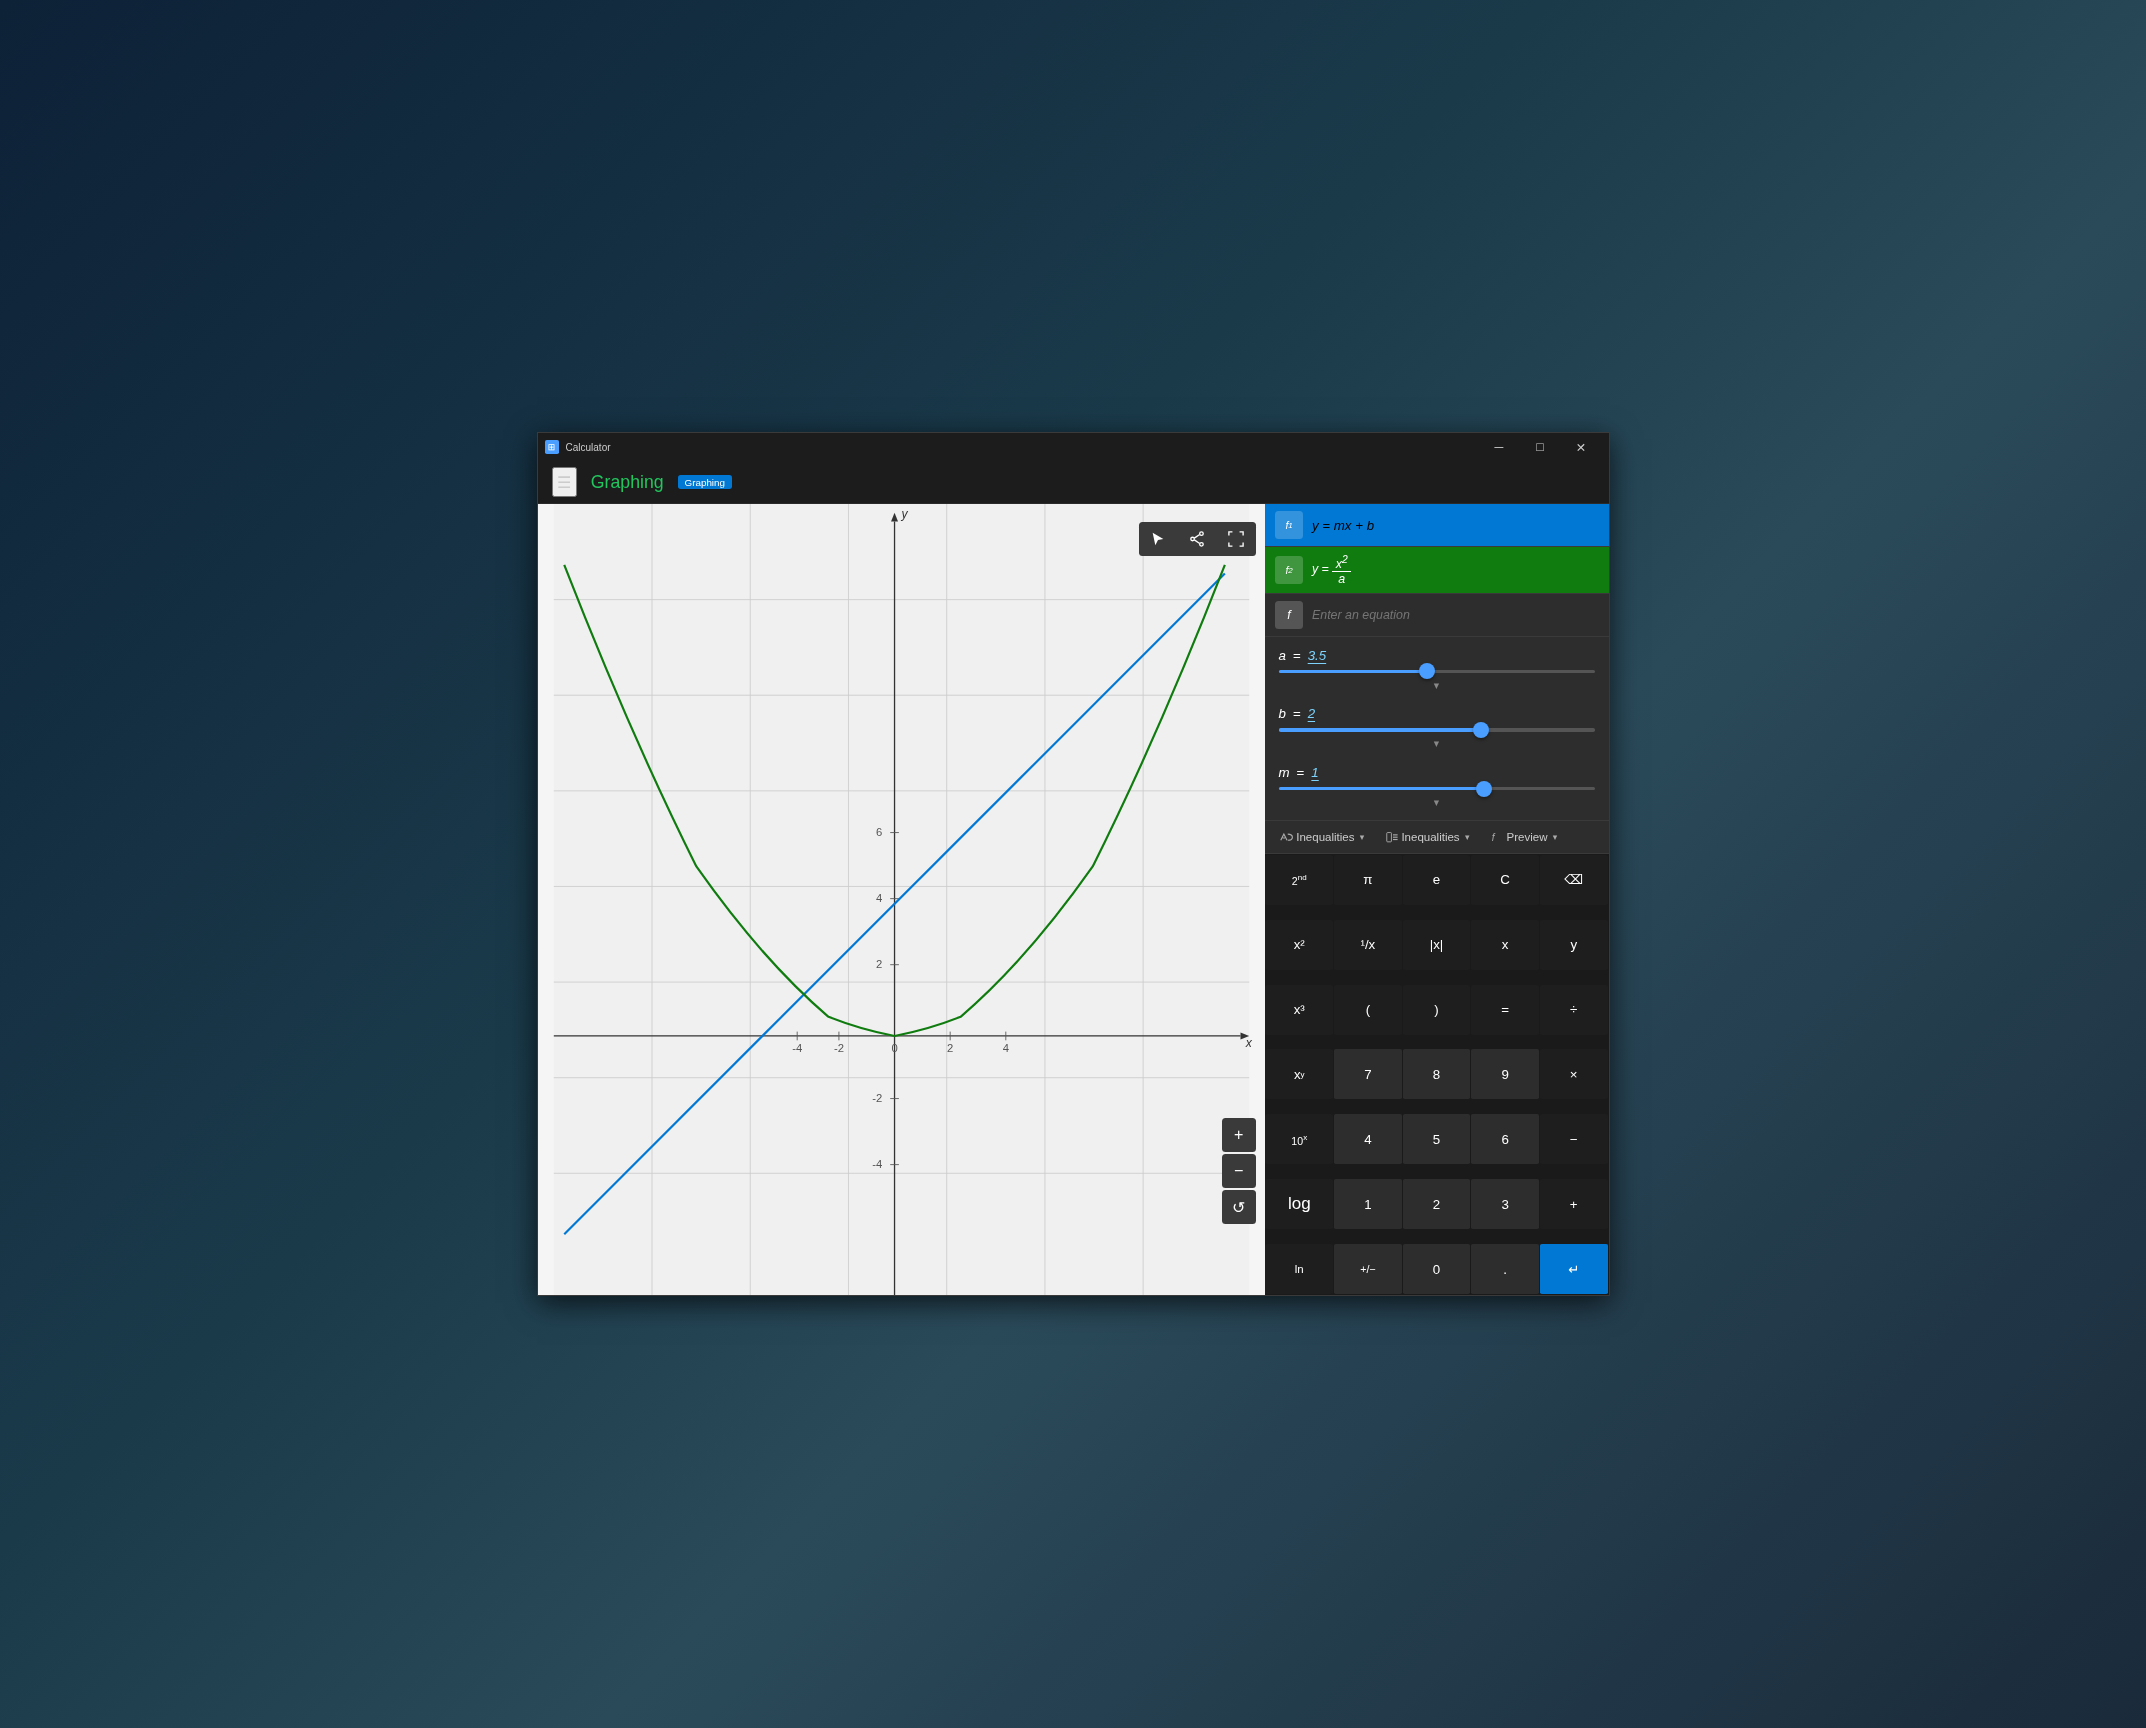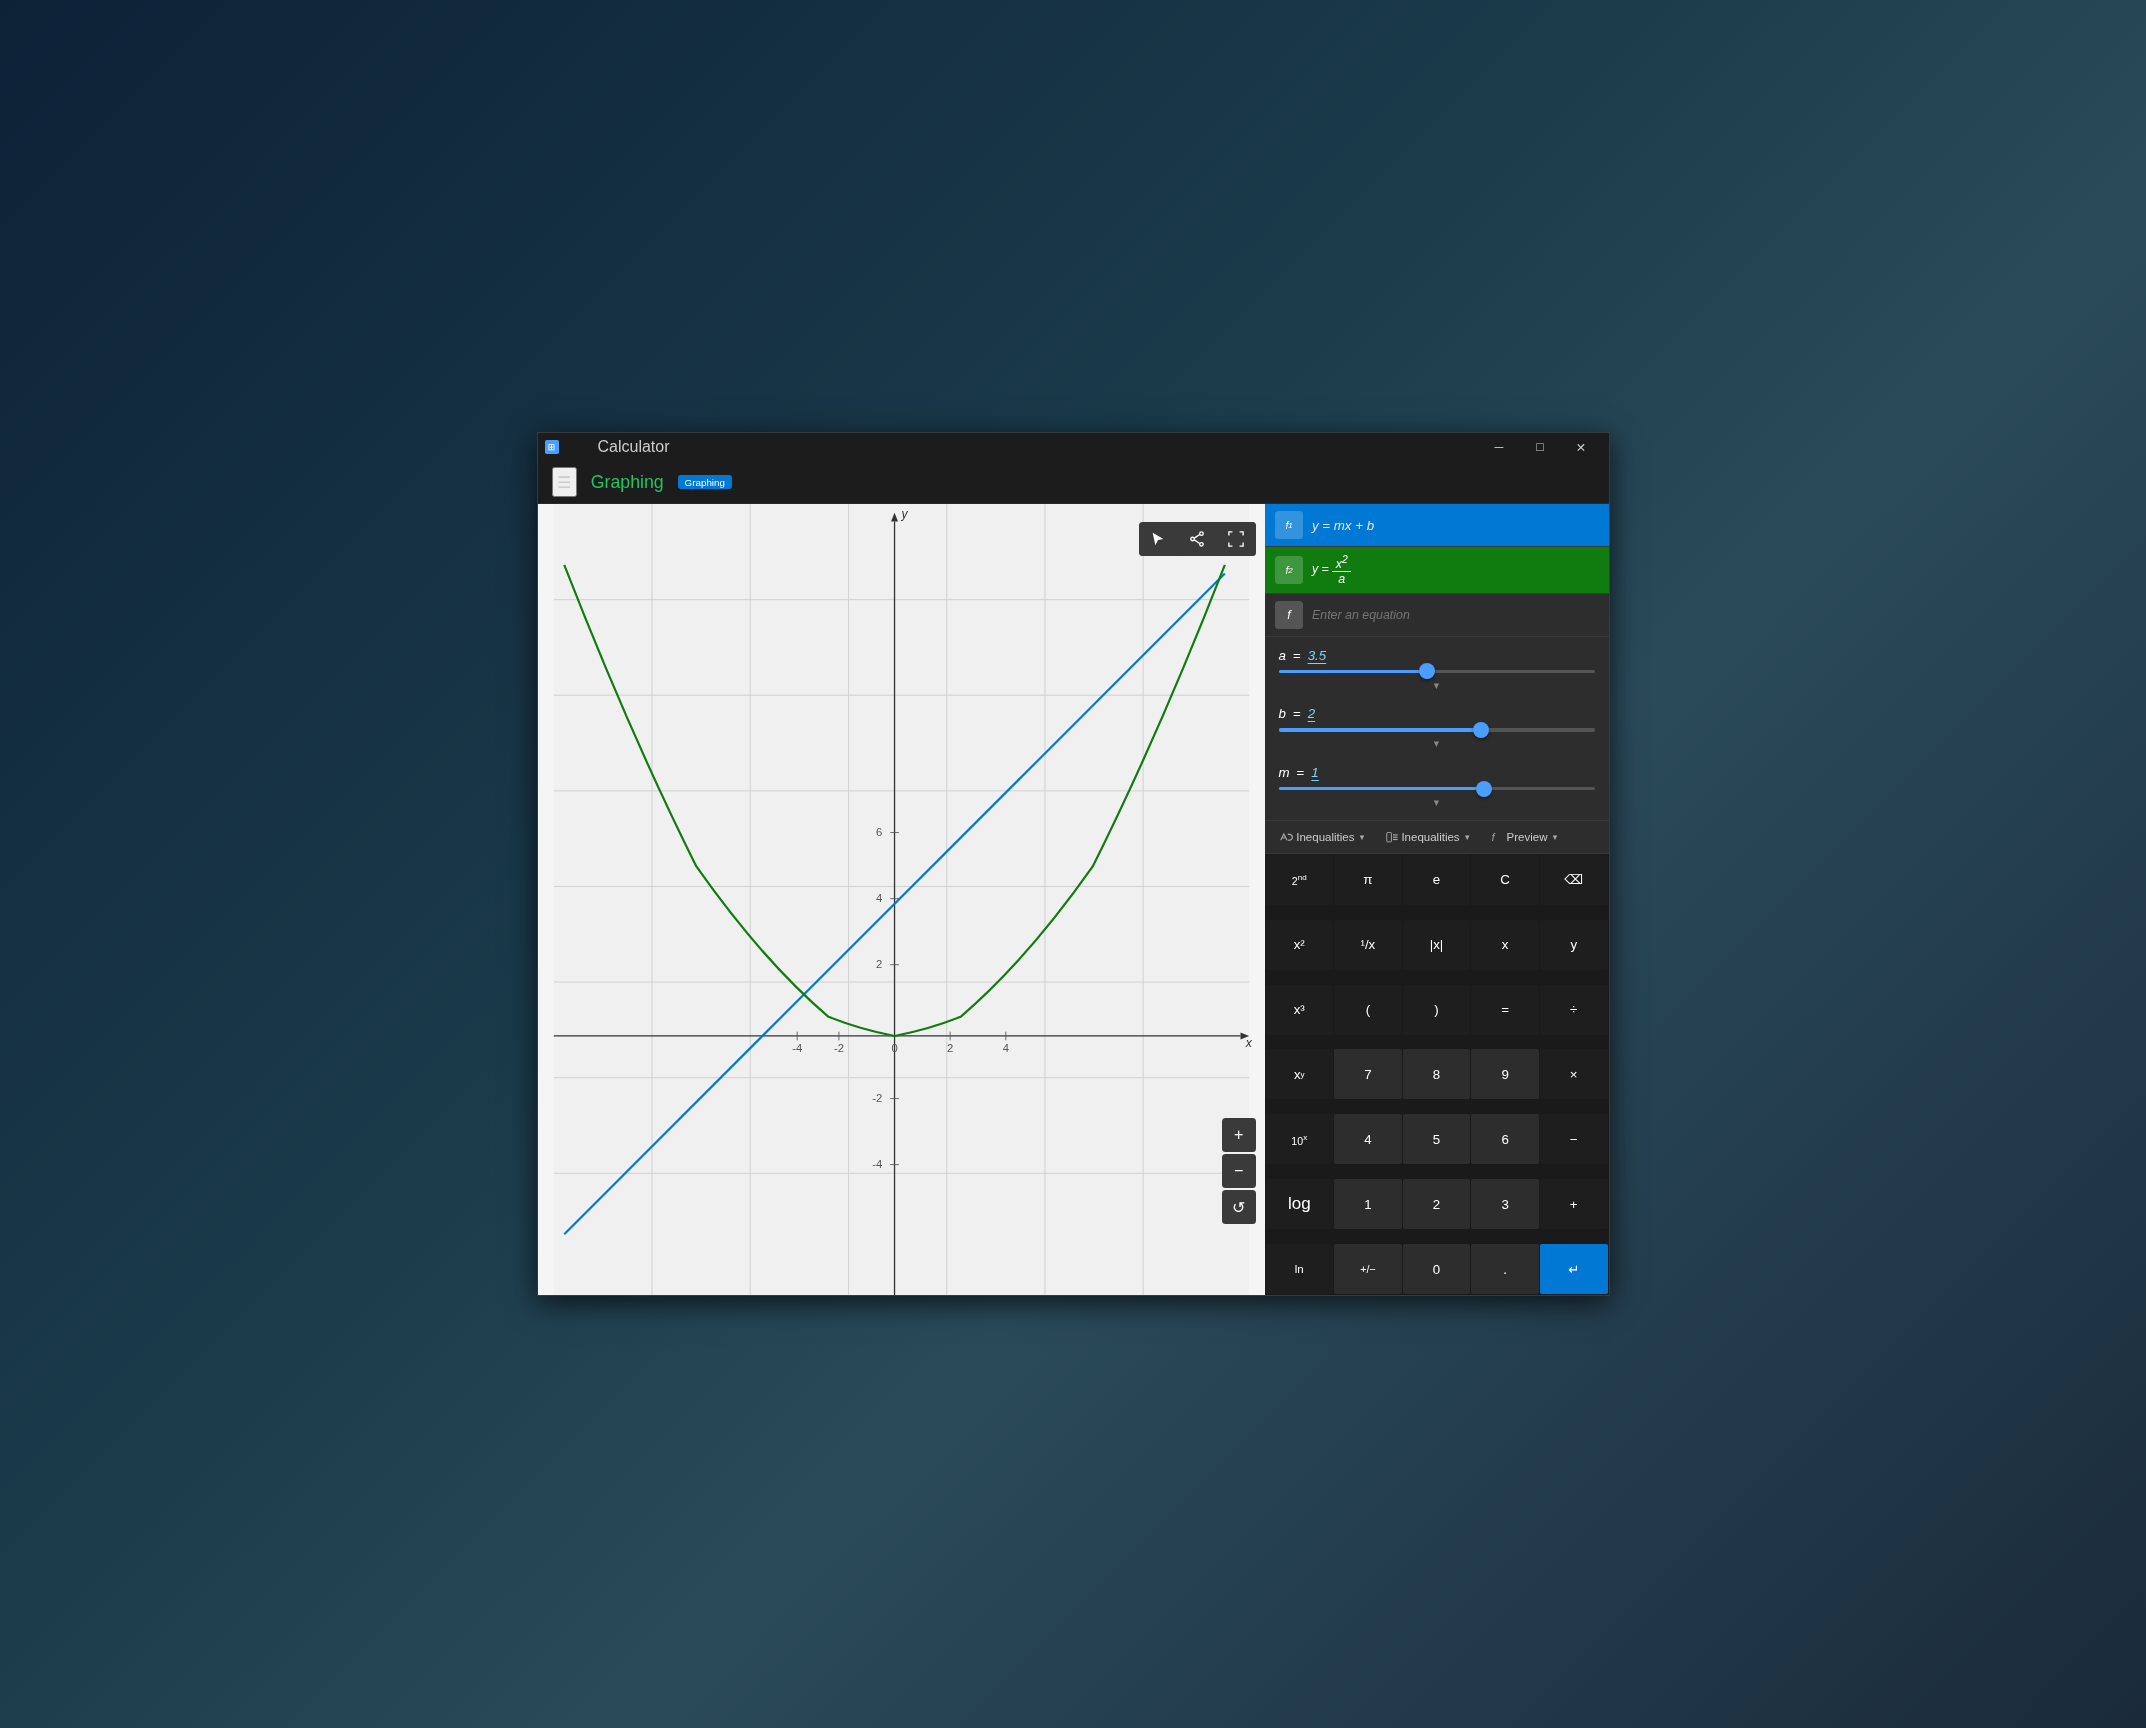--- a/index.html
+++ b/index.html
@@ -41,23 +41,22 @@
       height: 14px;
       background: #4a9eff;
       border-radius: 1.8px;
       display: flex;
       align-items: center;
       justify-content: center;
       font-size: 8.9px;
       color: white;
     }
     .title-bar-text {
-      font-size: 16px;
+      font-size: 10px;
       color: #cccccc;
-      margin-left: 32px;
     }
     .title-bar-controls {
       display: flex;
       gap: 0;
     }
     .title-bar-btn {
       width: 41px;
       height: 28px;
       background: transparent;
       border: none;
@@ -183,21 +182,21 @@
       justify-content: center;
       font-size: 11.5px;
       color: white;
       flex-shrink: 0;
       font-style: italic;
     }
     .eq-badge.blue { background: #0078d4; }
     .eq-badge.green { background: #107c10; }
     .eq-badge.gray { background: #555; }
     .eq-text {
-      color: #e5e5e5;
+      color: #000000;
       font-size: 13.3px;
       font-style: italic;
     }
     .eq-input {
       background: transparent;
       border: none;
       color: #888;
       font-size: 12.4px;
       font-style: italic;
       outline: none;

